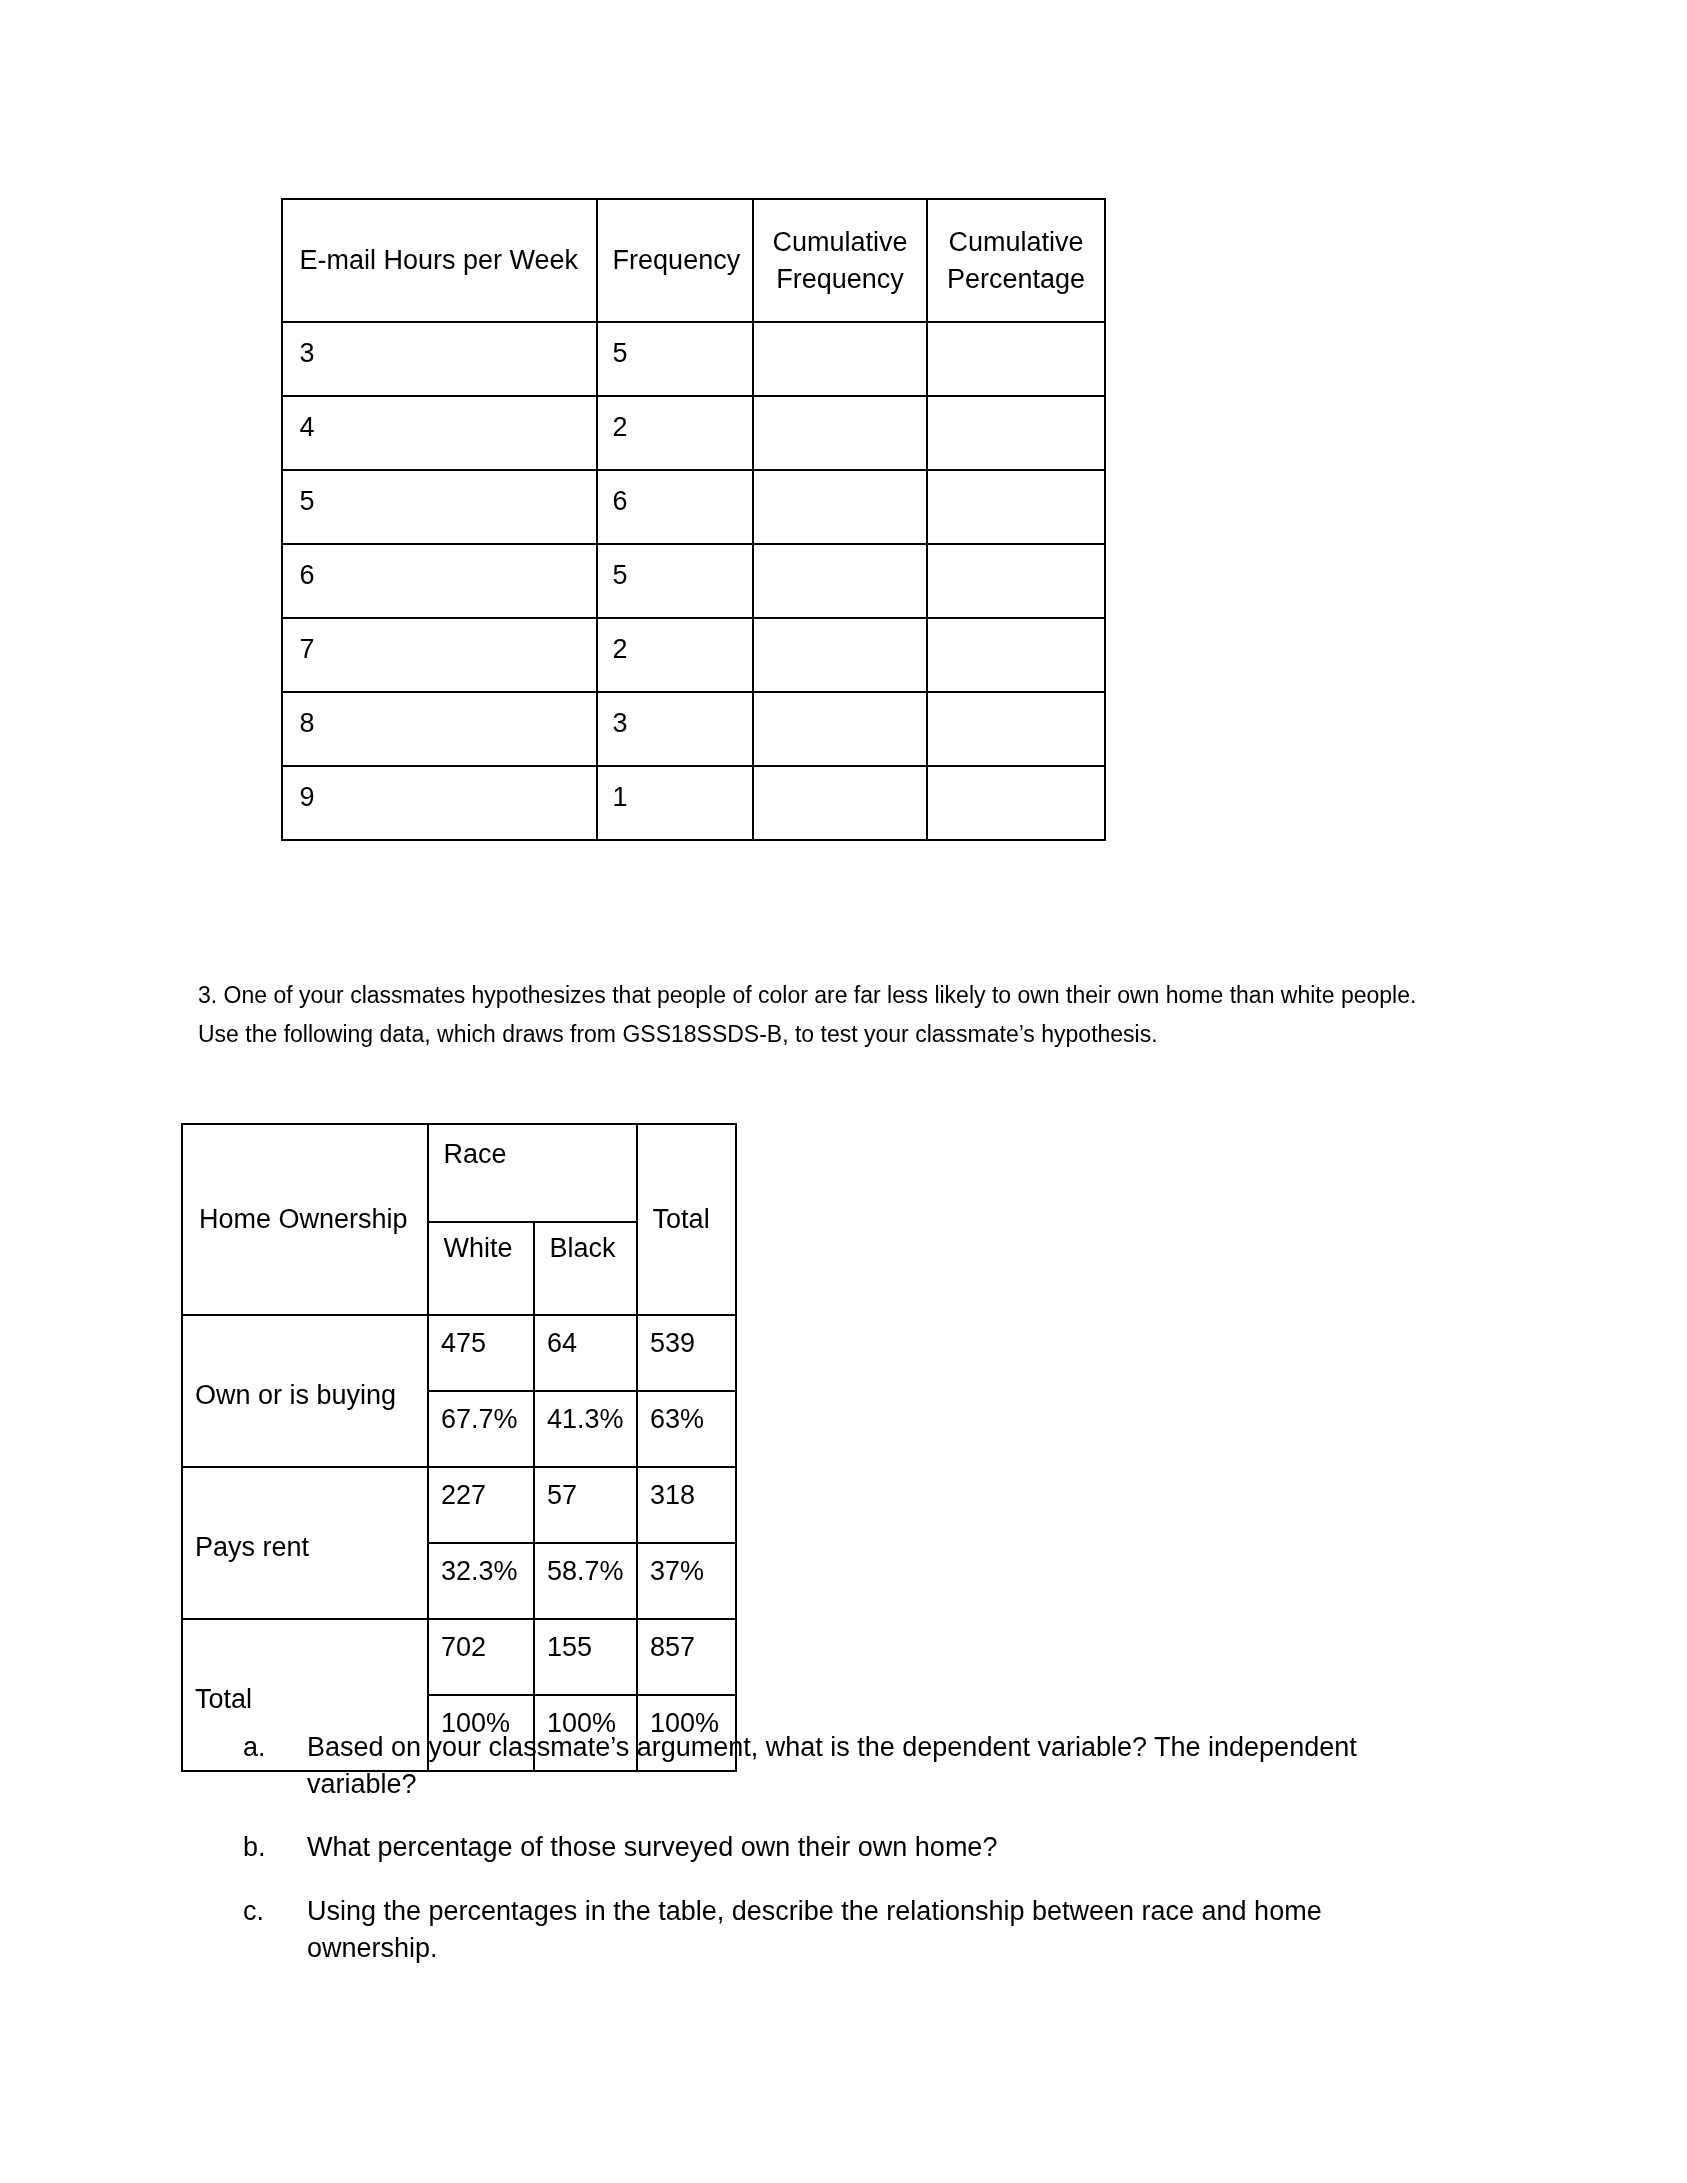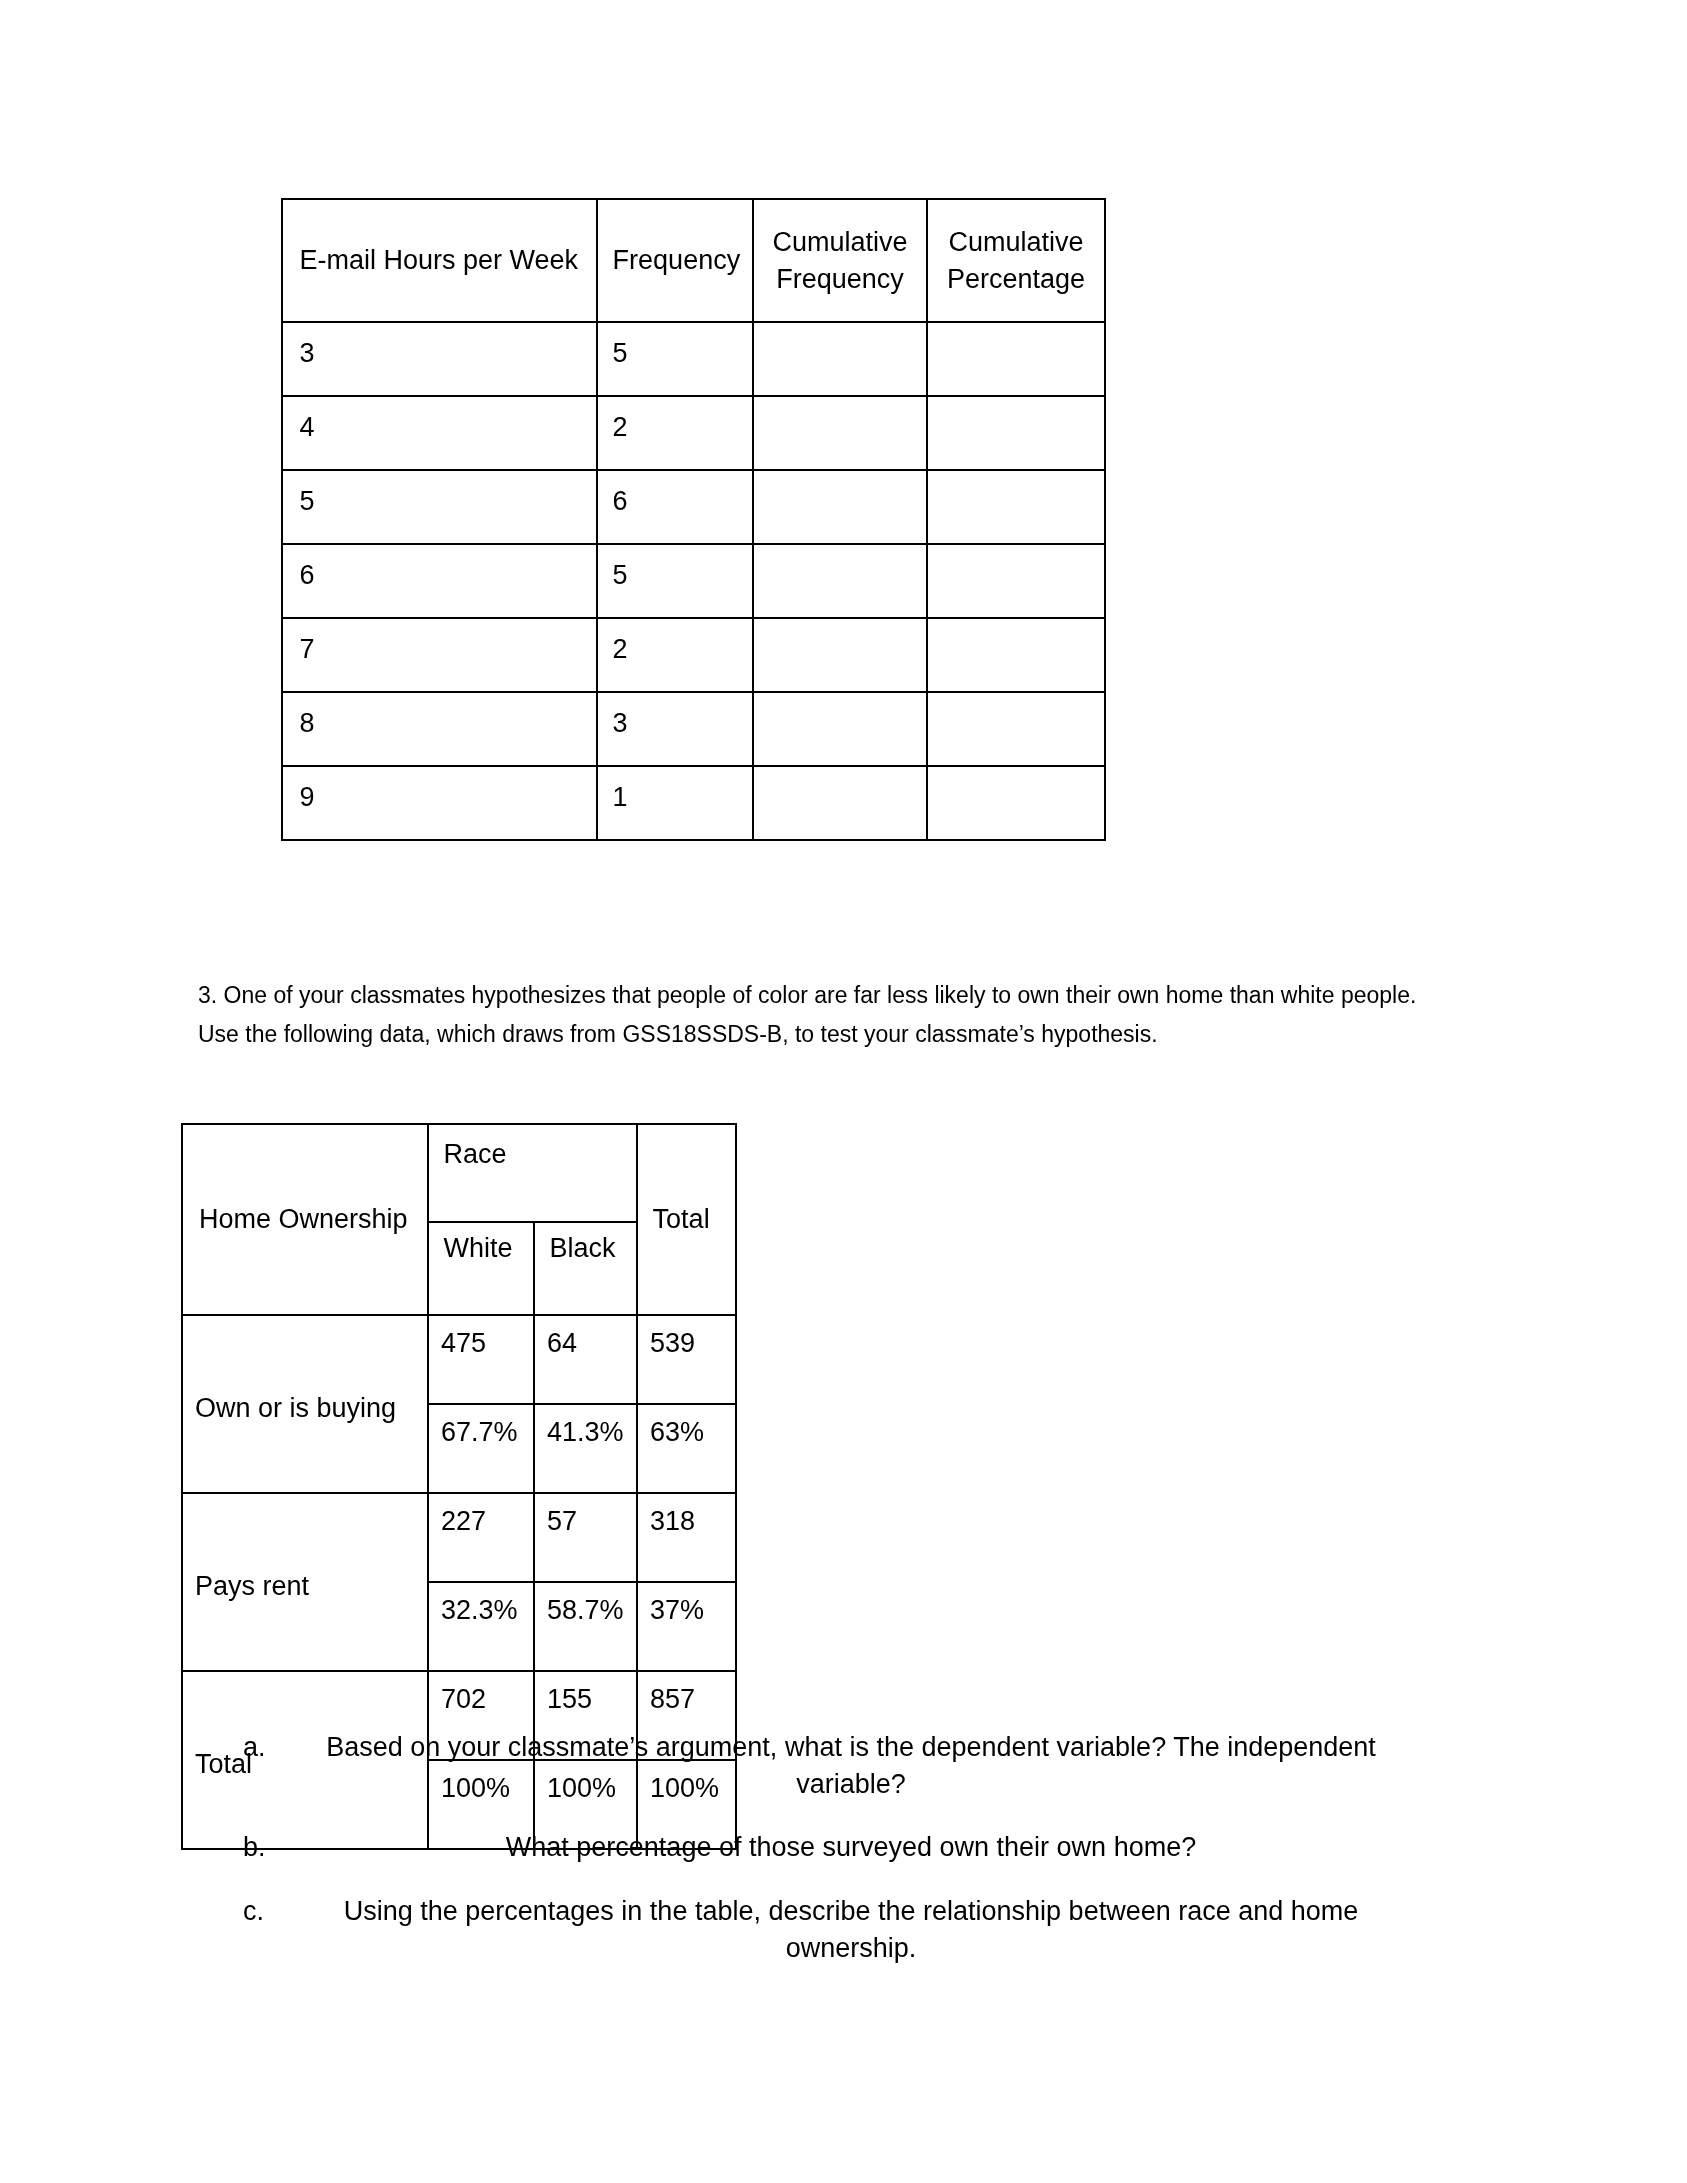--- a/index.html
+++ b/index.html
@@ -44,29 +44,29 @@
   #t2 col.a { width: 246px; }
   #t2 col.b { width: 106px; }
   #t2 col.c { width: 103px; }
   #t2 col.d { width: 99px; }
   #t2 td { padding-left: 14.6px; }
   #t2 td.rowlabel { vertical-align: middle; padding-left: 16px; }
   #t2 tr.h1 td { height: 98px; }
   #t2 tr.h1 td.race { padding-top: 10.6px; }
   #t2 tr.h1 td.tot { vertical-align: middle; }
   #t2 tr.h2 td { height: 93px; padding-top: 6.6px; }
-  #t2 tr.r td { height: 89px; padding-top: 9.3px; padding-left: 12px; }
+  #t2 tr.r td { height: 76px; padding-top: 9.3px; padding-left: 12px; }
 
   
   .subq {
     position: absolute; left: 243px; width: 1191px;
     font-size: 27px; line-height: 37px;
   }
   .subq .lbl { position: absolute; left: 0; top: 0; width: 46px; }
-  .subq .txt { position: absolute; left: 39px; top: 0; width: 1138px; text-align: center; }
+  .subq .txt { position: absolute; left: 64px; top: 0; width: 1138px; }
 </style>
 </head>
 <body>
 
 <table id="t1" class="grid">
   <colgroup>
       <col class="c1">
       <col class="c2">
       <col class="c3">
       <col class="c4">

